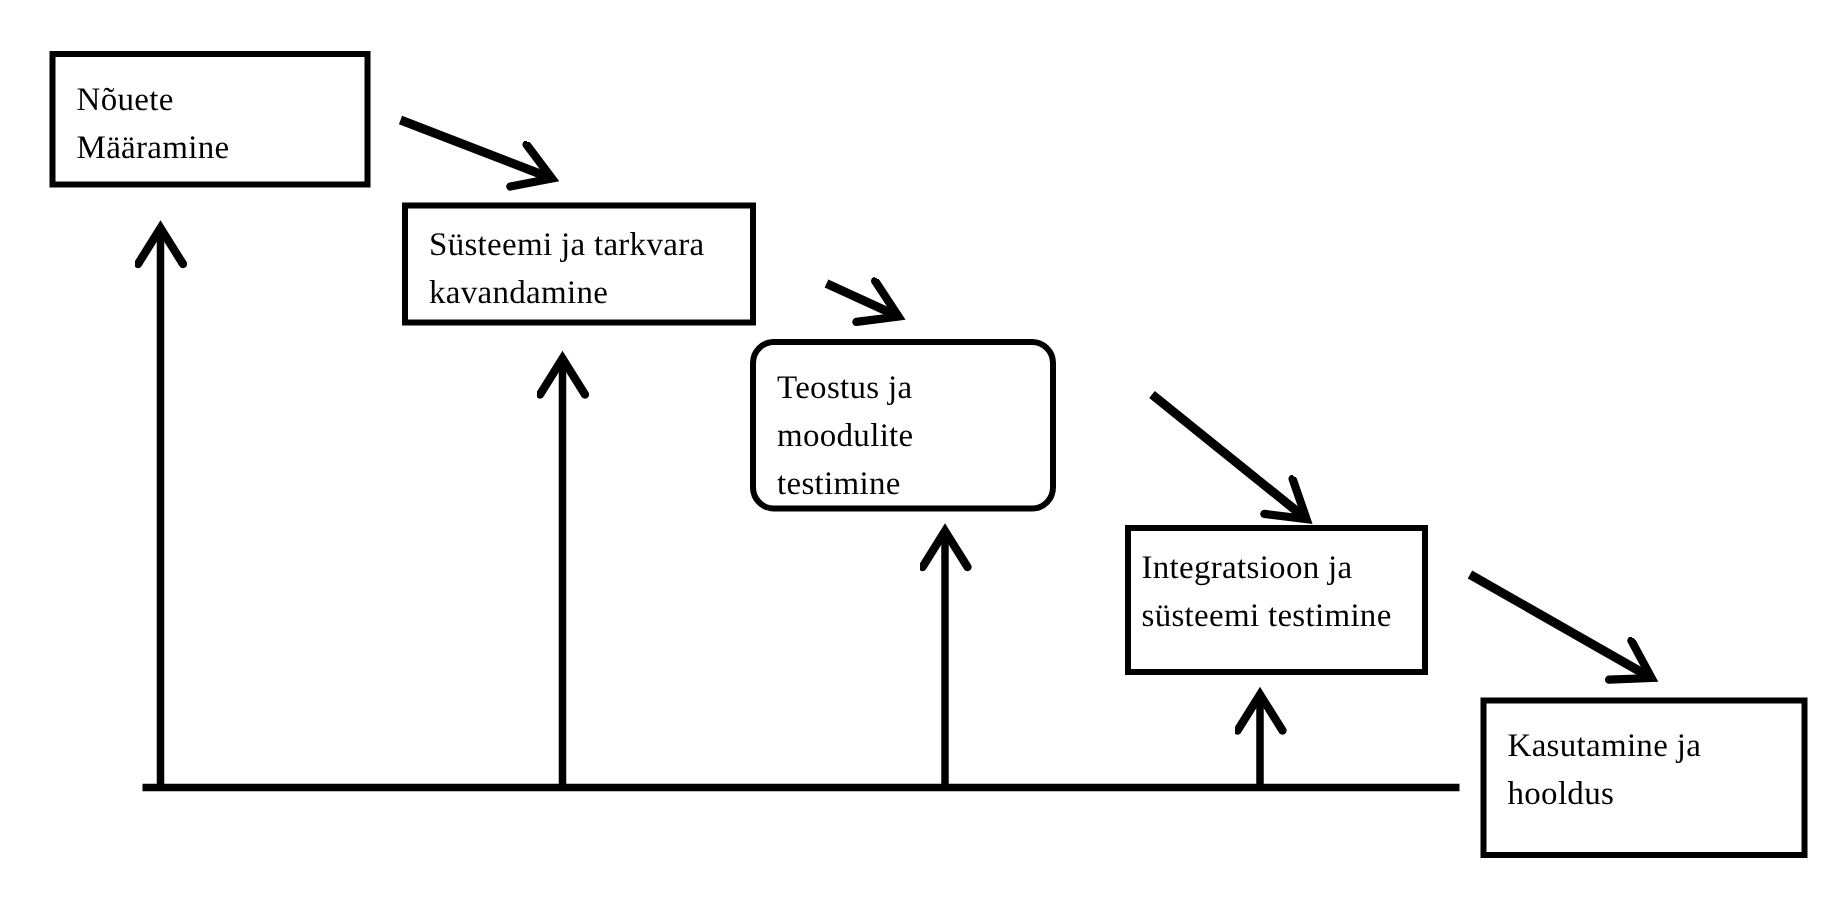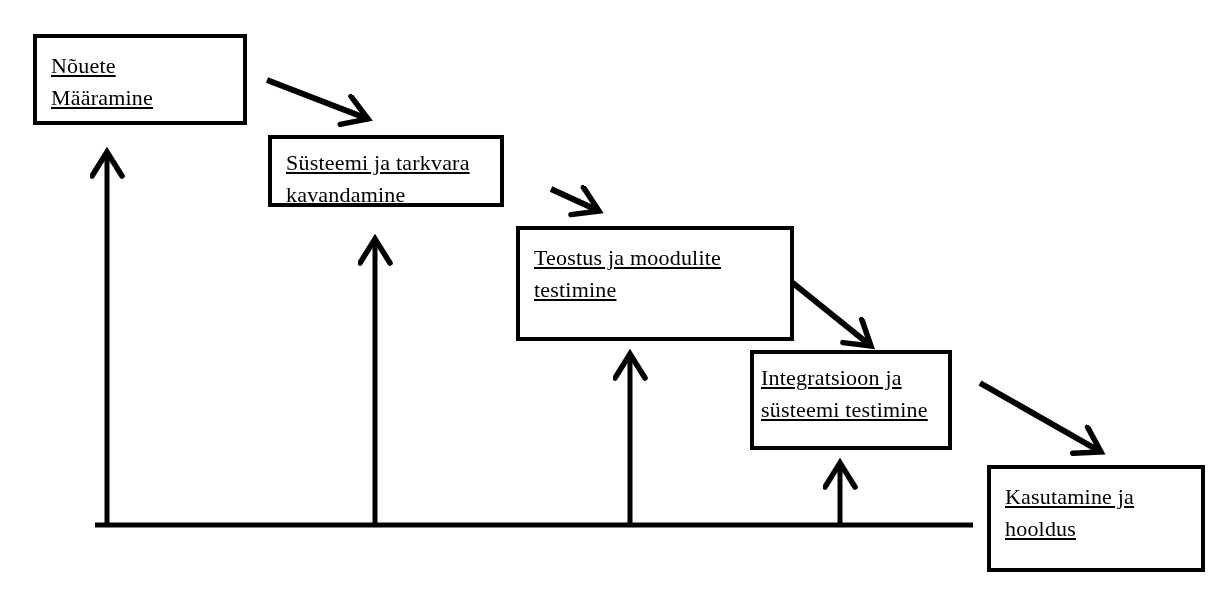--- a/index.html
+++ b/index.html
@@ -29,27 +29,26 @@
     background: #ffffff;
     color: #000000;
   }
   .stage .label {
     display: block;
     white-space: pre-line;
     font-size: 22px;
     line-height: 32px;
     padding: 12px 6px 0 14px;
     letter-spacing: 0.2px;
-    text-decoration: underline;
   }
   
   .stage-1 { left: 33px;  top: 34px;  width: 214px; height: 91px;  }
-  .stage-2 { left: 268px; top: 135px; width: 236px; height: 72px;  }
+  .stage-2 { left: 268px; top: 135px; width: 236px; height: 82px;  }
   .stage-2 .label { padding-top: 8px; }
-  .stage-3 { left: 516px; top: 226px; width: 278px; height: 115px; }
+  .stage-3 { left: 500px; top: 226px; width: 204px; height: 115px; border-radius: 16px; }
   .stage-4 { left: 750px; top: 350px; width: 202px; height: 100px; }
   .stage-4 .label { padding-left: 7px; padding-top: 8px; }
   .stage-5 { left: 987px; top: 465px; width: 218px; height: 107px; }
   .stage-5 .label { padding-top: 12px; }
 </style>
 </head>
 <body>
 
 <div class="canvas">
 

